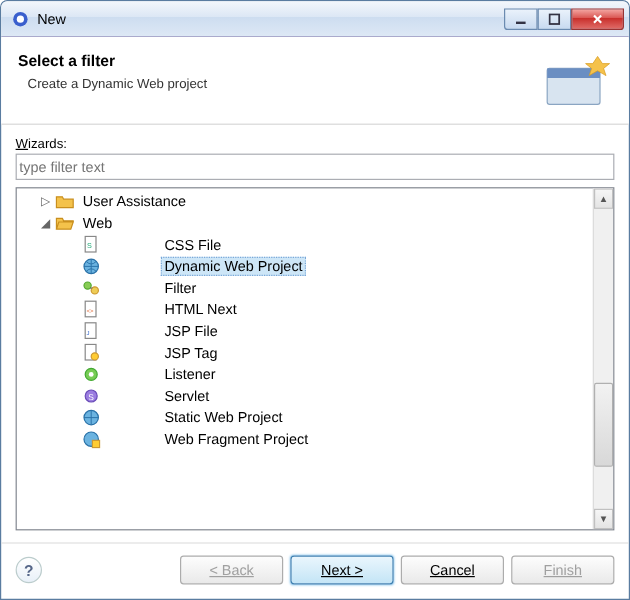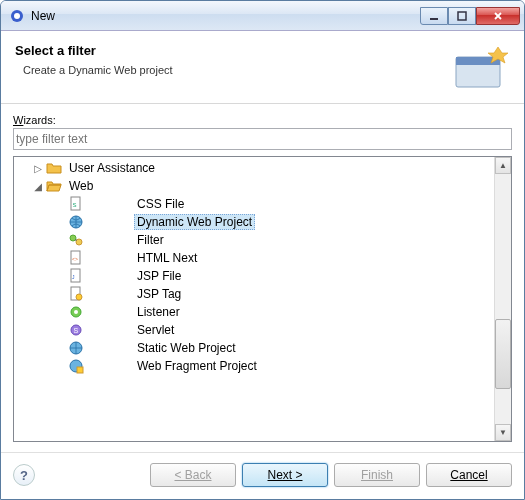--- a/index.html
+++ b/index.html
@@ -231,17 +231,17 @@
         </div>
         <div class="sb-btn">▼</div>
       </div>
     </div>
   </div>
 
   <div class="footer">
     <div class="help-icon">?</div>
     <button class="btn" disabled="">&lt; Back</button>
     <button class="btn primary">Next &gt;</button>
+    <button class="btn">Cancel</button>
     <button class="btn" disabled="">Finish</button>
-    <button class="btn">Cancel</button>
   </div>
 
 </div>
 
 </body></html>

